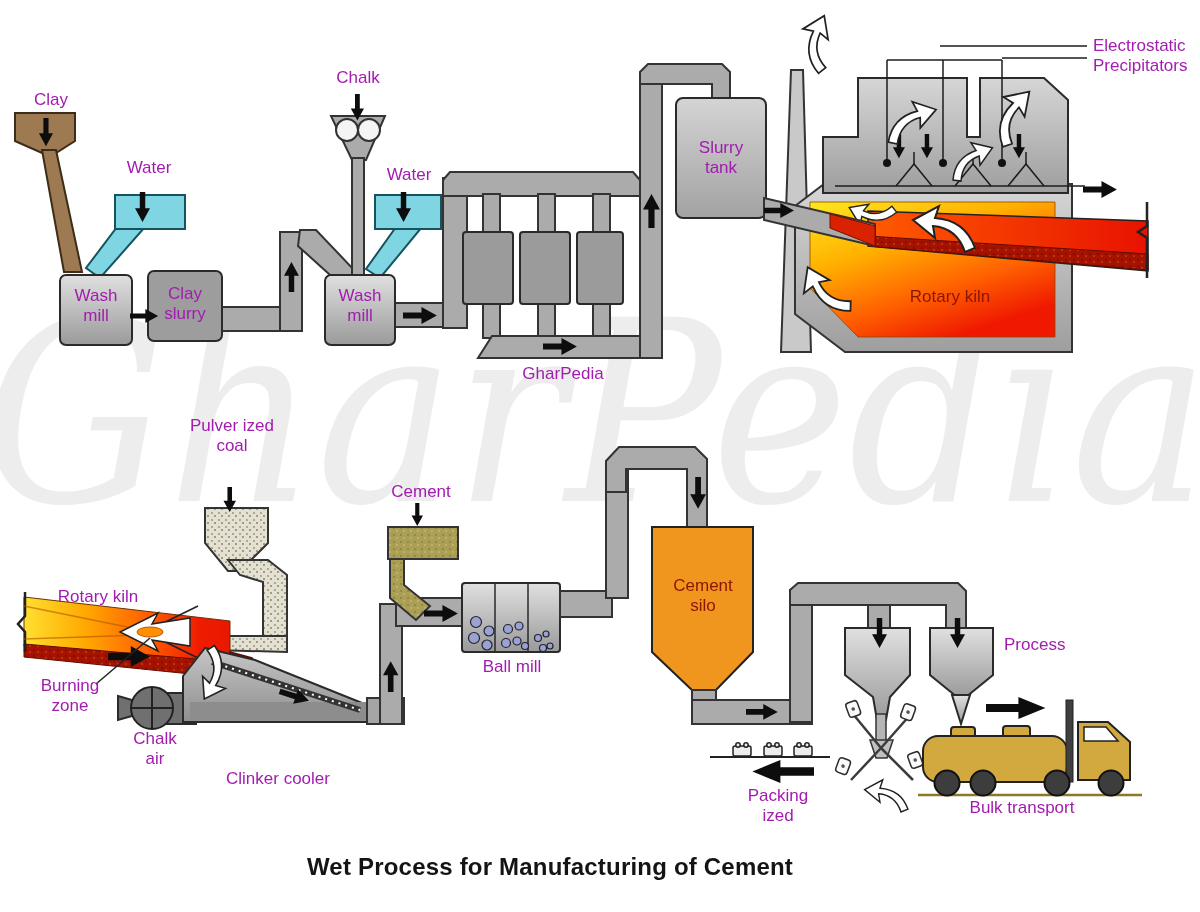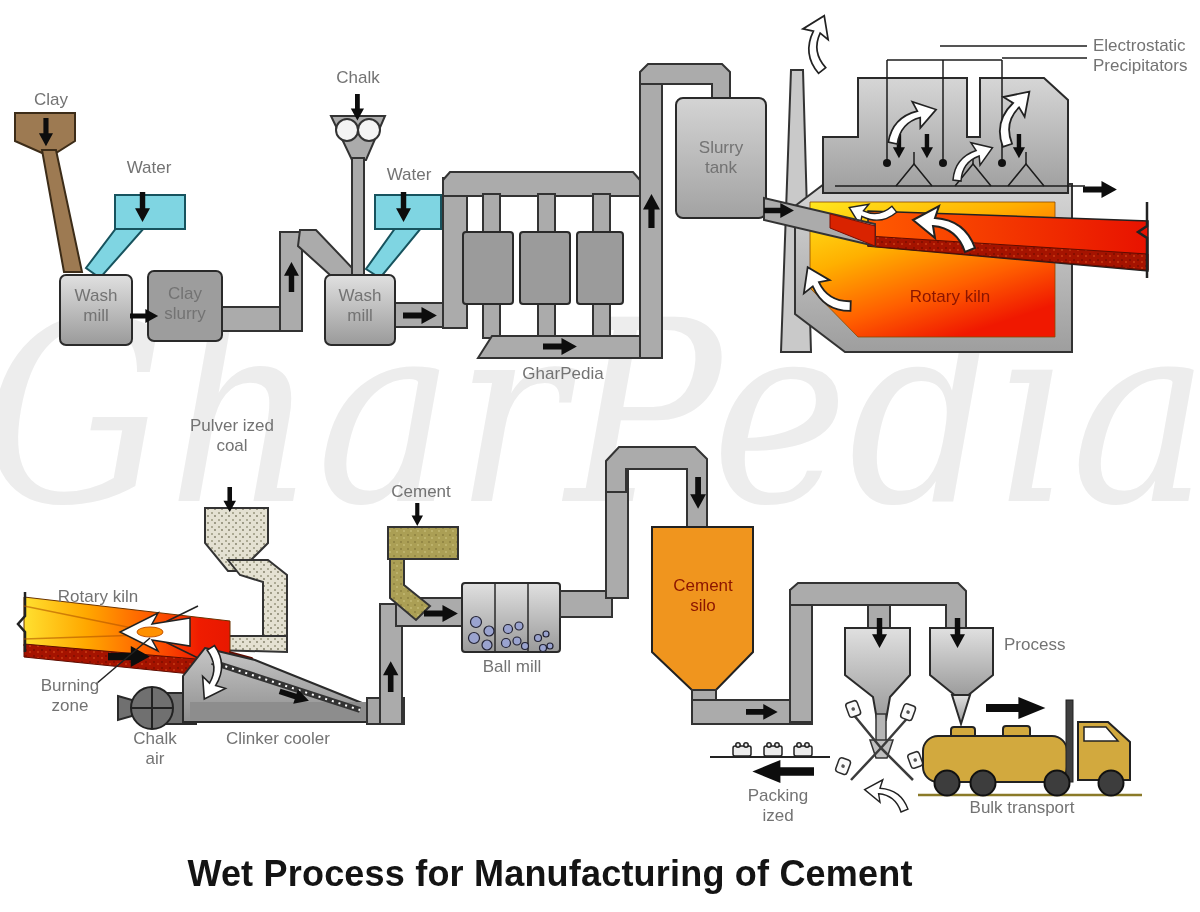--- a/index.html
+++ b/index.html
@@ -2,26 +2,26 @@
 <html><head>
 <meta charset="utf-8">
 <style>
   html,body{margin:0;padding:0;background:#fff;}
   .stage{position:relative;width:1200px;height:912px;background:#ffffff;overflow:hidden;
          font-family:"Liberation Sans",sans-serif;}
   .wm{position:absolute;left:-18px;top:288px;font-family:"DejaVu Serif",serif;
       font-style:italic;font-size:252px;line-height:1;color:#ededed;white-space:nowrap;
       transform:scaleX(.92);transform-origin:left top;z-index:1;}
   svg.diagram{position:absolute;left:0;top:0;z-index:2;}
-  .lbl{position:absolute;z-index:3;font-size:17px;line-height:1.18;color:#737373;
+  .lbl{position:absolute;z-index:3;font-size:17px;line-height:1.18;color:#a21caf;
        text-align:center;white-space:pre-line;}
   .lbl.left{text-align:left;}
   .lbl.darkred{color:#8b1500;}
   .title{position:absolute;z-index:3;left:120px;top:853px;width:860px;text-align:center;
-         font-size:36px;font-weight:700;color:#141414;letter-spacing:.2px;}
+         font-size:24px;font-weight:700;color:#141414;letter-spacing:.2px;}
 </style>
 </head>
 <body>
 
 <div class="stage">
 
   <div class="wm">GharPedia</div>
 
   <svg class="diagram" width="1200" height="912" viewBox="0 0 1200 912">
     <defs>
@@ -379,21 +379,21 @@
   <div class="lbl left" style="left:1093px;top:36px;width:104px">Electrostatic
 Precipitators</div>
   <div class="lbl darkred" style="left:898px;top:287px;width:104px">Rotary kiln</div>
   <div class="lbl" style="left:184px;top:416px;width:96px">Pulver ized
 coal</div>
   <div class="lbl" style="left:42px;top:587px;width:112px">Rotary kiln</div>
   <div class="lbl" style="left:28px;top:676px;width:84px">Burning
 zone</div>
   <div class="lbl" style="left:126px;top:729px;width:58px">Chalk
 air</div>
-  <div class="lbl" style="left:218px;top:729px;width:120px">Clinker cooler</div>
+  <div class="lbl" style="left:218px;top:769px;width:120px">Clinker cooler</div>
   <div class="lbl" style="left:386px;top:482px;width:70px">Cement</div>
   <div class="lbl" style="left:476px;top:657px;width:72px">Ball mill</div>
   <div class="lbl darkred" style="left:660px;top:576px;width:86px">Cement
 silo</div>
   <div class="lbl left" style="left:1004px;top:635px;width:76px">Process</div>
   <div class="lbl" style="left:738px;top:786px;width:80px">Packing
 ized</div>
   <div class="lbl" style="left:962px;top:798px;width:120px">Bulk transport</div>
 
   <div class="title">Wet Process for Manufacturing of Cement</div>

